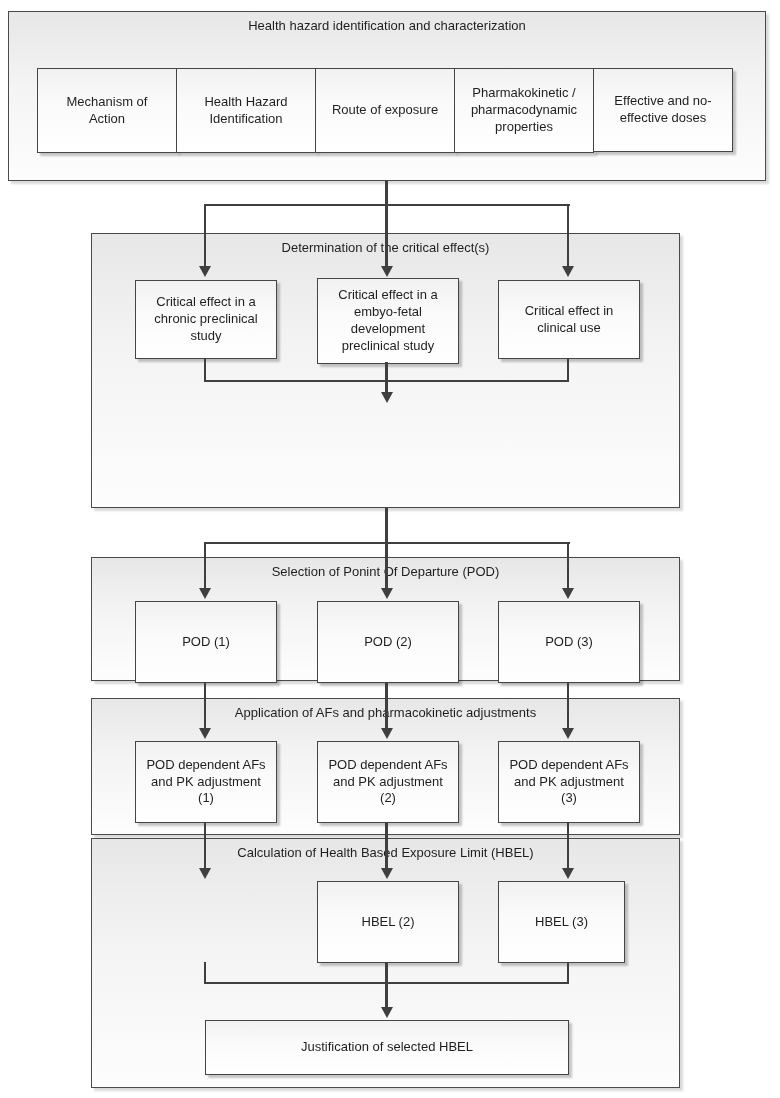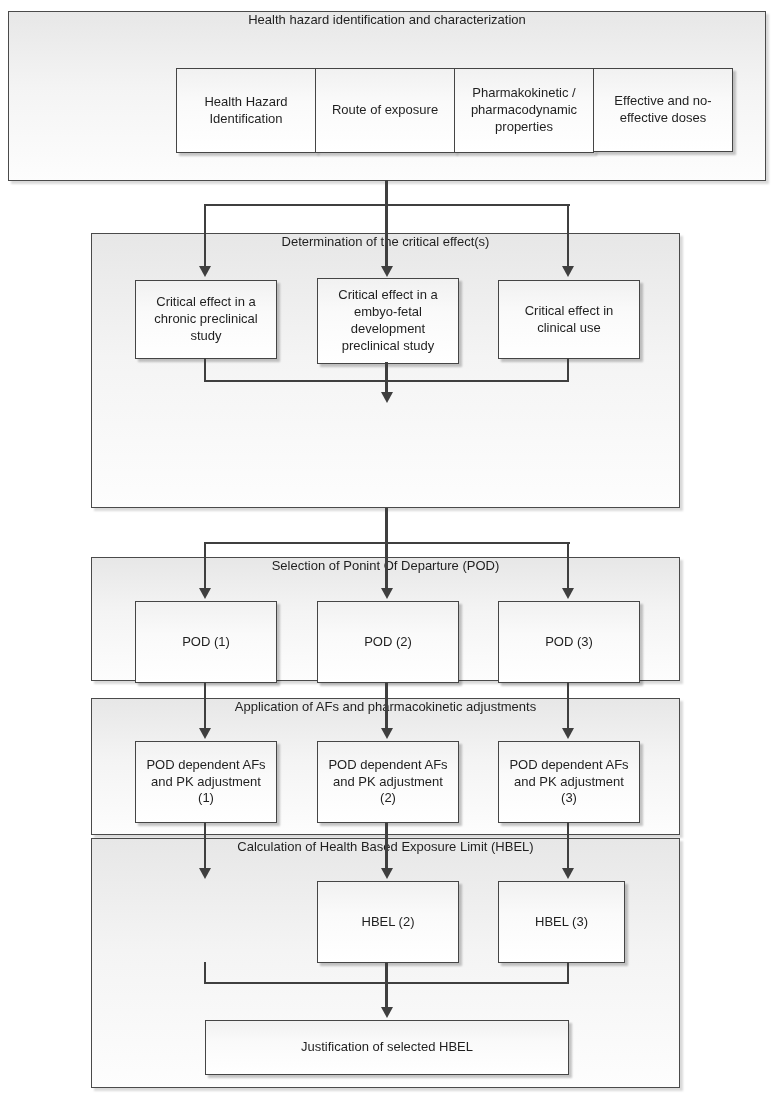--- a/index.html
+++ b/index.html
@@ -8,21 +8,21 @@
     font-family:"Liberation Sans",sans-serif;color:#1f1f1f;overflow:hidden;
   }
   .container{
     position:absolute;box-sizing:border-box;
     border:1px solid #4a4a4a;
     background:linear-gradient(180deg,#e7e7e7 0%,#f4f4f4 45%,#fdfdfd 100%);
     box-shadow:3px 3px 2px rgba(0,0,0,0.15);
     z-index:1;
   }
   .ctitle{
-    text-align:center;font-size:13px;line-height:1.2;
+    padding-top:6px;text-align:center;font-size:13px;line-height:1.2;
     position:relative;z-index:3;
   }
   .box{
     position:absolute;box-sizing:border-box;
     border:1px solid #454545;
     background:linear-gradient(180deg,#f1f1f1 0%,#fafafa 40%,#ffffff 100%);
     box-shadow:3px 3px 2px rgba(0,0,0,0.22);
     display:flex;align-items:center;justify-content:center;
     text-align:center;font-size:13px;line-height:1.3;
     padding:4px 10px;z-index:3;
@@ -36,20 +36,21 @@
     border-top:11px solid #3f3f3f;
   }
 </style>
 </head>
 <body>
 
 <div class="page">
 
   <div class="container" style="left:8px;top:11px;width:758px;height:170px">
     <div class="ctitle">Health hazard identification and characterization</div>
+    <div class="box" style="left:28px;top:56px;width:140px;height:85px">Mechanism of Action</div>
     <div class="box" style="left:167px;top:56px;width:140px;height:85px">Health Hazard Identification</div>
     <div class="box" style="left:306px;top:56px;width:140px;height:85px">Route of exposure</div>
     <div class="box" style="left:445px;top:56px;width:140px;height:85px">Pharmakokinetic / pharmacodynamic properties</div>
     <div class="box" style="left:584px;top:56px;width:140px;height:84px">Effective and no-effective doses</div>
   </div>
 
   <div class="vline thick" style="left:385px;top:180px;height:26px"></div>
   <div class="hline" style="left:204px;top:204px;width:366px"></div>
   <div class="vline" style="left:204px;top:204px;height:62px"></div>
   <div class="arrow" style="left:199px;top:266px"></div>

